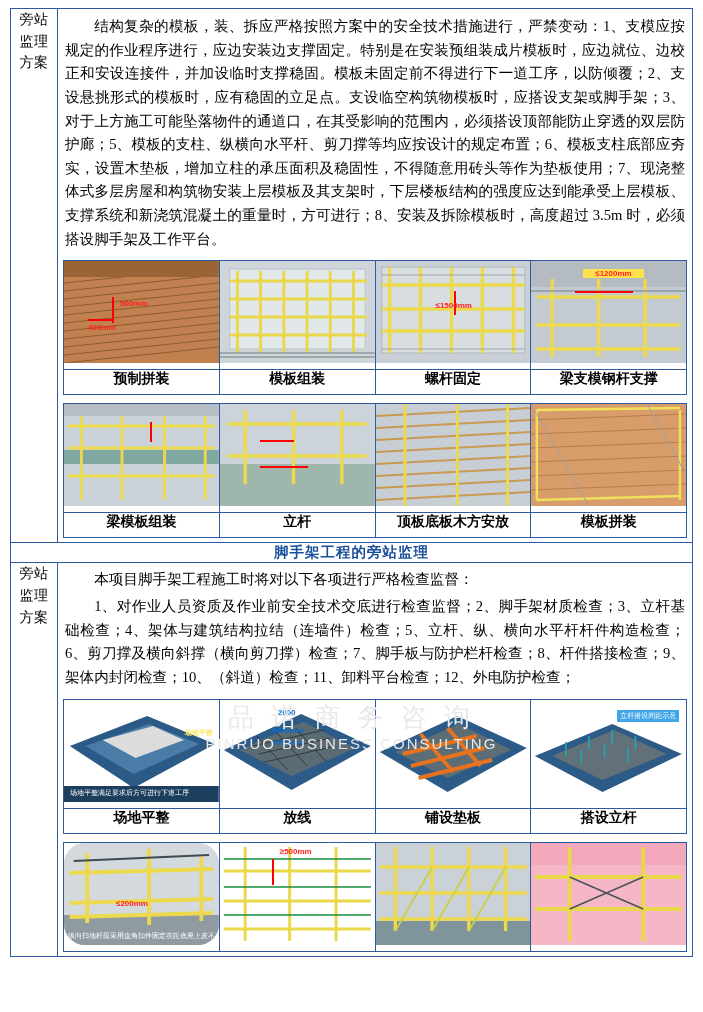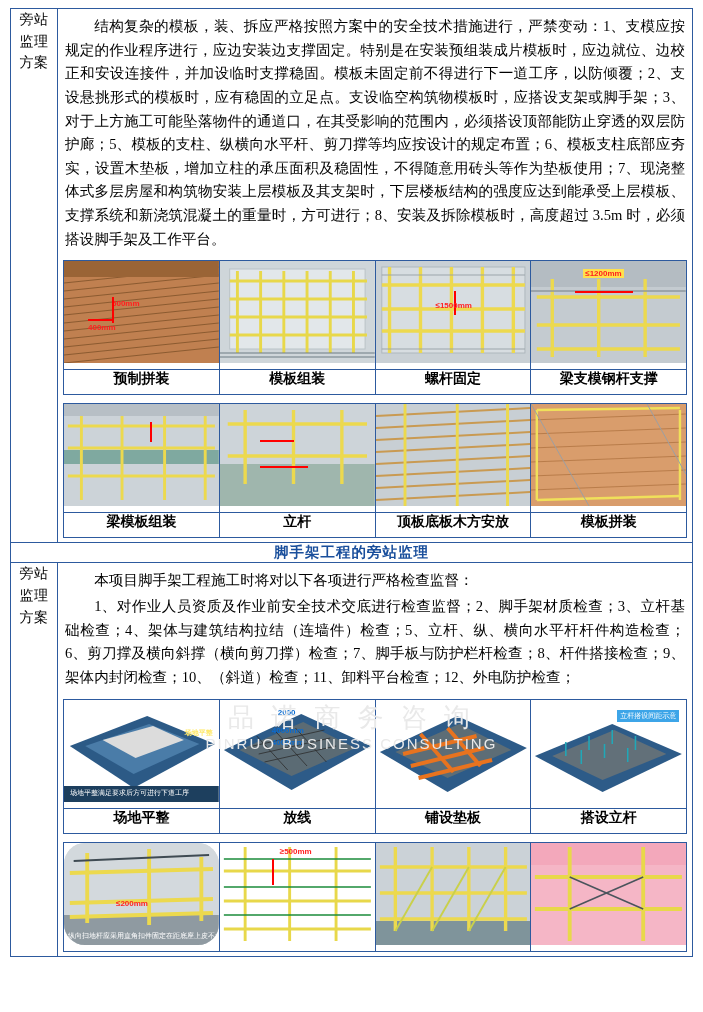--- a/index.html
+++ b/index.html
@@ -176,21 +176,21 @@
                             <path d="M0 54 L160 38"></path>
                             <path d="M0 62 L160 46"></path>
                       <path d="M0 70 L160 54"></path>
                             <path d="M0 78 L160 62"></path>
                             <path d="M0 86 L160 70"></path>
                       <path d="M0 94 L160 78"></path>
                             <path d="M0 102 L160 86"></path>
                     </g>
                     <rect x="0" y="0" width="160" height="16" fill="#9a6436"></rect>
                   </svg>
-                  <div class="tag" style="left:0;top:38px;padding-left:48px;">500mm</div>
+                  <div class="tag" style="left:8px;top:38px;padding-left:48px;">500mm</div>
                   <div class="tag" style="left:24px;top:62px;">400mm</div>
                   <div class="arrow-v" style="left:48px;top:36px;height:26px;"></div>
                   <div class="arrow-h" style="left:24px;top:58px;width:26px;"></div>
                 </div>
               </td>
               <td class="img-cell">
                 <div class="thumb" style="background:#d9dde0;">
                   <svg viewBox="0 0 160 102" preserveAspectRatio="none" style="position:absolute;inset:0;width:100%;height:100%;">
                     <rect width="160" height="102" fill="#cfd6da"></rect>
                     <rect x="10" y="8" width="140" height="80" fill="#e2e7ea" stroke="#b9c2c7"></rect>
@@ -247,21 +247,21 @@
                             <path d="M70 18 L70 96"></path>
                             <path d="M118 18 L118 96"></path>
                       <path d="M6 36 L154 36"></path>
                             <path d="M6 64 L154 64"></path>
                             <path d="M6 88 L154 88"></path>
                     </g>
                     <g stroke="#8e979e" stroke-width="1.4">
                       <path d="M0 30 L160 30"></path>
                     </g>
                   </svg>
-                  <div class="tag" style="left:52px;top:8px;background:#ffe14d;padding:0 2px;">≤1200mm</div>
+                  <div class="tag" style="left:52px;top:8px;background:#ffe14d;padding:0 12px;">≤1200mm</div>
                   <div class="arrow-h" style="left:44px;top:30px;width:58px;"></div>
                 </div>
               </td>
             </tr>
             <tr>
               <td class="cap-cell">预制拼装</td>
               <td class="cap-cell">模板组装</td>
               <td class="cap-cell">螺杆固定</td>
               <td class="cap-cell">梁支模钢杆支撑</td>
             </tr>
@@ -373,21 +373,21 @@
       <td colspan="2" class="banner">脚手架工程的旁站监理</td>
     </tr>
 
     <tr>
       <td class="label-cell">
         <span class="lbl-line">旁站</span>
         <span class="lbl-line">监理</span>
         <span class="lbl-line">方案</span>
       </td>
       <td class="body-cell">
-        <div class="para" style="padding-bottom:0;">本项目脚手架工程施工时将对以下各项进行严格检查监督：</div>
+        <div class="para" style="padding-bottom:0;font-family:Liberation Mono, monospace;">本项目脚手架工程施工时将对以下各项进行严格检查监督：</div>
         <div class="para" style="padding-top:2px;">1、对作业人员资质及作业前安全技术交底进行检查监督；2、脚手架材质检查；3、立杆基础检查；4、架体与建筑结构拉结（连墙件）检查；5、立杆、纵、横向水平杆杆件构造检查；6、剪刀撑及横向斜撑（横向剪刀撑）检查；7、脚手板与防护栏杆检查；8、杆件搭接检查；9、架体内封闭检查；10、（斜道）检查；11、卸料平台检查；12、外电防护检查；</div>
 
         <div class="row-wrap">
           <table class="img-grid">
             <tbody>
                   <tr>
               <td class="img-cell">
                 <div class="thumb" style="background:#ffffff;">
                   <svg viewBox="0 0 160 102" preserveAspectRatio="none" style="position:absolute;inset:0;width:100%;height:100%;">
                     <rect width="160" height="102" fill="#ffffff"></rect>

